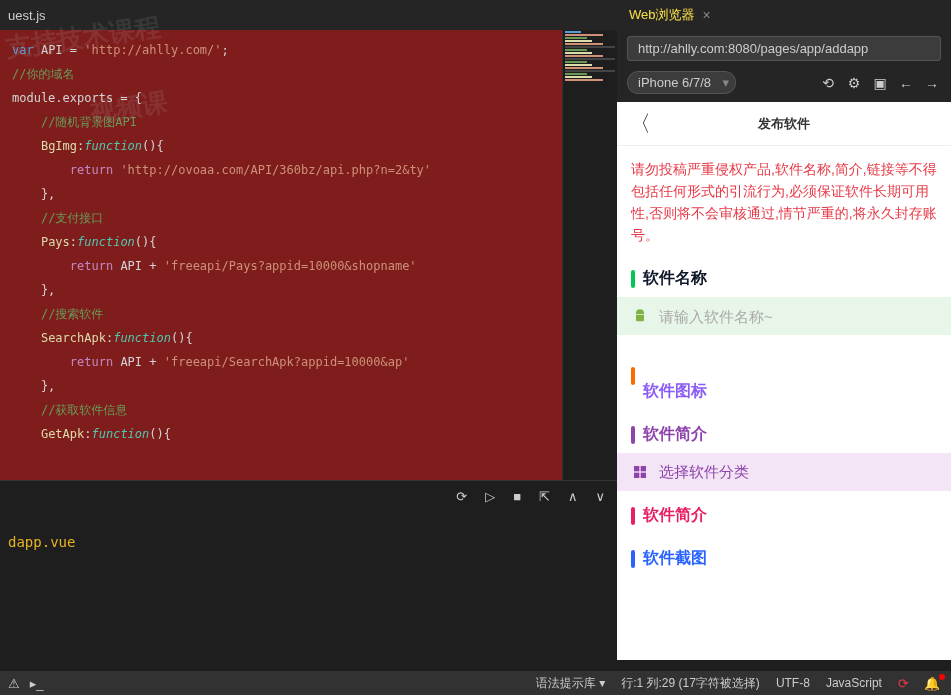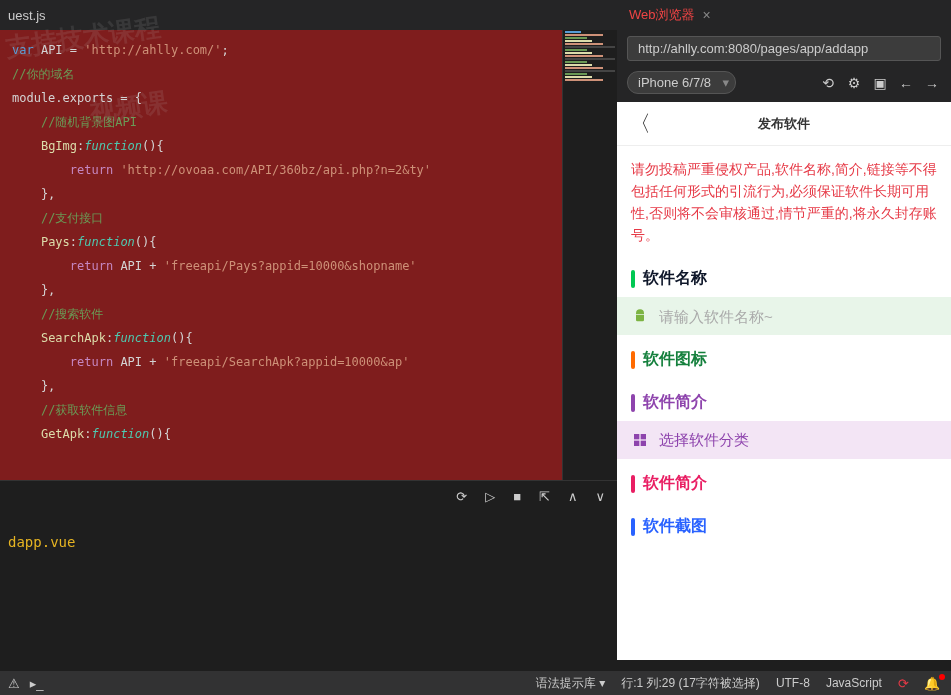--- a/index.html
+++ b/index.html
@@ -24,21 +24,21 @@
 .mm-c4 { background: #dcdcaa; width: 50%; }
 .terminal-pane { height: 180px; background: #1e1e1e; border-top: 1px solid #333; }
 .term-toolbar { height: 30px; display: flex; justify-content: flex-end; align-items: center; gap: 18px; padding: 0 12px; }
 .term-icon { color: #ccc; font-size: 13px; cursor: pointer; }
 .term-content { padding: 20px 8px 8px; font-family: Consolas, monospace; font-size: 14px; line-height: 22px; }
 .term-line1 { color: #d16969; }
 .term-line2 { color: #e6b422; }
 
 .browser-pane { flex: 1; background: #252526; display: flex; flex-direction: column; }
 .browser-tabs { height: 30px; display: flex; align-items: center; padding-left: 12px; gap: 8px; }
-.browser-tab { color: #ef4444; font-size: 13px; }
+.browser-tab { color: #fde047; font-size: 13px; }
 .close-x { color: #888; cursor: pointer; font-size: 14px; }
 .addr-row { padding: 6px 10px; }
 .addr-bar { background: #3c3c3c; border: 1px solid #555; border-radius: 3px; padding: 4px 10px; color: #ccc; font-size: 13px; }
 .toolbar-row { display: flex; align-items: center; padding: 4px 10px 8px; gap: 8px; }
 .device-sel { background: #3c3c3c; border: 1px solid #555; color: #ccc; font-size: 13px; padding: 3px 24px 3px 10px; border-radius: 11px; position: relative; }
 .device-sel::after { content: "▾"; position: absolute; right: 6px; color: #888; }
 .tb-icon { color: #ccc; font-size: 14px; cursor: pointer; width: 18px; text-align: center; }
 .tb-spacer { flex: 1; }
 
 .phone-view { flex: 1; background: #fff; overflow: hidden; }
@@ -49,21 +49,21 @@
 .section { padding: 0 0 4px; }
 .sec-head { display: flex; align-items: center; padding: 10px 14px 8px; }
 .sec-bar { width: 4px; height: 18px; border-radius: 2px; margin-right: 8px; }
 .sec-title { font-size: 16px; font-weight: bold; }
 .field-row { display: flex; align-items: center; padding: 10px 14px; background: #fff; }
 .field-icon { width: 18px; height: 18px; margin-right: 10px; display: flex; align-items: center; justify-content: center; }
 .field-input { flex: 1; border: none; outline: none; font-size: 15px; background: transparent; }
 .field-input::placeholder { color: #aaa; }
 .upload-btn { background: #ff6a00; color: #fff; font-size: 14px; padding: 6px 10px; border-radius: 14px 0 0 14px; border: none; cursor: pointer; }
 .sec-green .sec-bar { background: #00c853; } .sec-green .sec-title { color: #0f172a; }
-.sec-orange .sec-bar { background: #ff6a00; } .sec-orange .sec-title { color: #15803d; }
+.sec-orange .sec-bar { background: #ff6a00; } .sec-orange .sec-title { color: #8b5cf6; margin-top: 32px; }
 .sec-purple .sec-bar { background: #8e44ad; } .sec-purple .sec-title { color: #8e44ad; }
 .sec-pink .sec-bar { background: #e91e63; } .sec-pink .sec-title { color: #e91e63; }
 .sec-blue .sec-bar { background: #2962ff; } .sec-blue .sec-title { color: #2962ff; }
 .bg-green { background: #e8f5e9; }
 .bg-orange { background: #fff3e0; }
 .bg-purple { background: #f3e5f5; }
 .intro-text { padding: 10px 14px; color: #e91e63; font-size: 15px; }
 
 .status-bar { position: absolute; bottom: 0; left: 0; right: 0; height: 24px; background: #323233; display: flex; align-items: center; color: #ccc; font-size: 12px; }
 .sb-left { display: flex; align-items: center; gap: 10px; padding-left: 8px; }

